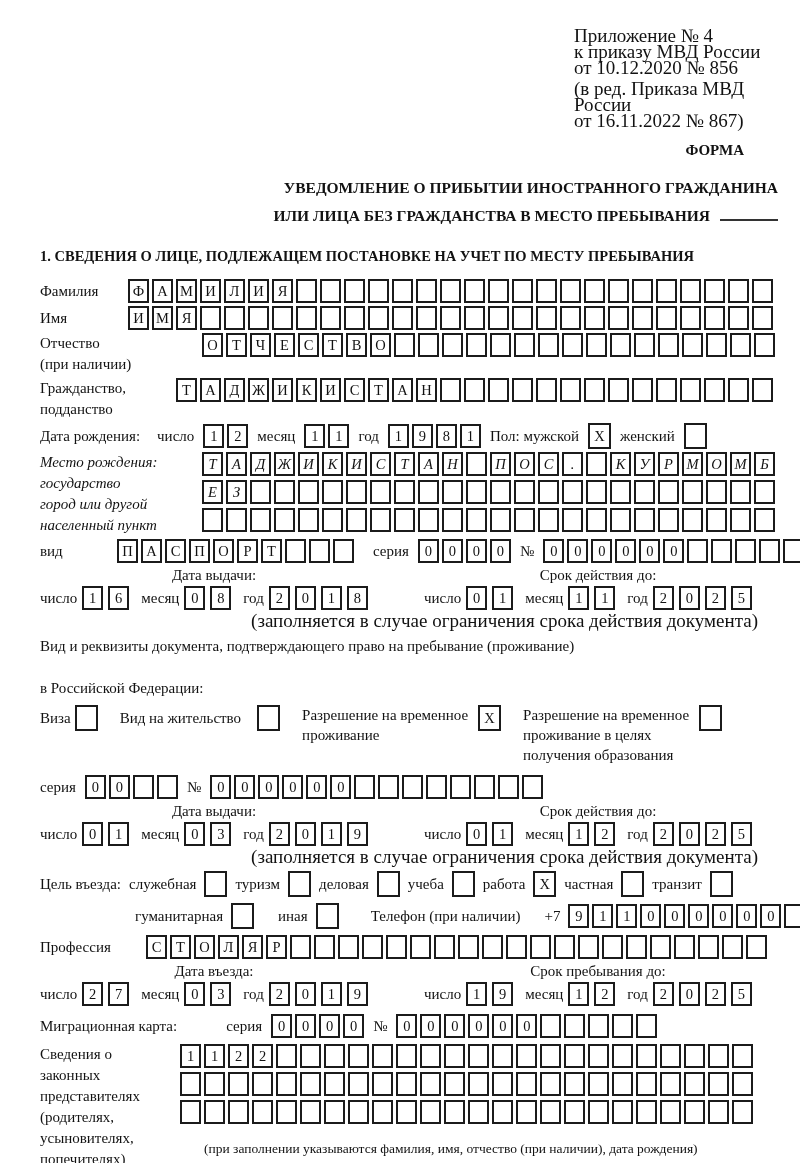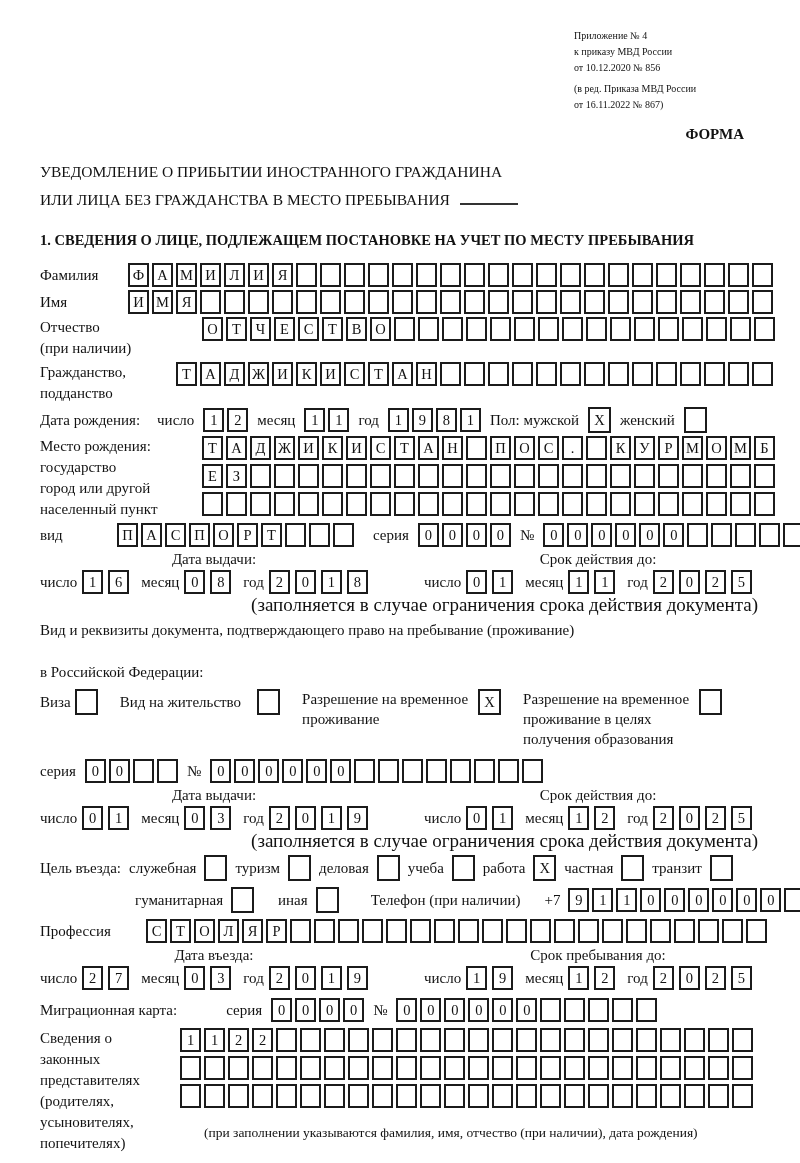--- a/index.html
+++ b/index.html
@@ -1,26 +1,26 @@
 <!DOCTYPE html>
 <html><head>
 <meta charset="utf-8">
 <style>
   html,body{margin:0;padding:0;background:#fff;color:#121212;
     font-family:"Liberation Serif","DejaVu Serif",serif;}
   .page{position:relative;width:800px;height:1163px;box-sizing:border-box;
     padding:28px 22px 0 40px;background:#fff;overflow:hidden;}
 
   
-  .hnote{margin-left:auto;margin-right:12px;width:192px;font-size:10px;line-height:16px;}
+  .hnote{margin-left:auto;margin-right:12px;width:192px;font-size:19px;line-height:16px;}
   .hnote .gap{height:5px;}
   .forma{text-align:right;font-weight:bold;font-size:15px;margin:13px 34px 0 0;}
 
   
-  .title{text-align:left;font-weight:normal;font-size:15.5px;line-height:28px;margin-top:15px;}
+  .title{text-align:right;font-weight:bold;font-size:15.5px;line-height:28px;margin-top:15px;}
   .blank{display:inline-block;width:58px;border-bottom:2px solid #333;height:2px;margin-left:10px;}
   .sec{font-weight:bold;font-size:14.5px;margin-top:18px;margin-bottom:14px;}
 
   
   .frow{display:flex;align-items:flex-start;margin-bottom:3px;}
   .lbl{font-size:15px;line-height:24px;flex:0 0 auto;white-space:nowrap;}
   .lbl2 div{line-height:21px;}
   .w88{width:88px;}.w106{width:106px;}.w136{width:136px;}.w162{width:162px;}.w140{width:140px;}.w68{width:68px;}
   .cells{display:flex;gap:3px;flex:0 0 auto;}
   .cell{box-sizing:border-box;width:21px;height:24px;border:2px solid #1b1b1b;
@@ -227,21 +227,21 @@
     <span class="lbl">Пол: мужской</span>
     <span class="cells cb">
         <span class="cell">X</span>
       </span>
     <span class="lbl">женский</span>
     <span class="cells cb">
         <span class="cell"></span>
       </span>
   </div>
 
-  <div class="frow" style="">
+  <div class="frow" style="font-style:italic;">
     <div class="lbl w162 lbl2">
       <div>Место рождения:</div>
       <div>государство</div>
       <div>город или другой</div>
       <div>населенный пункт</div>
     </div>
     <div>
       <div class="cells mb4">
           <span class="cell">Т</span>
           <span class="cell">А</span>

